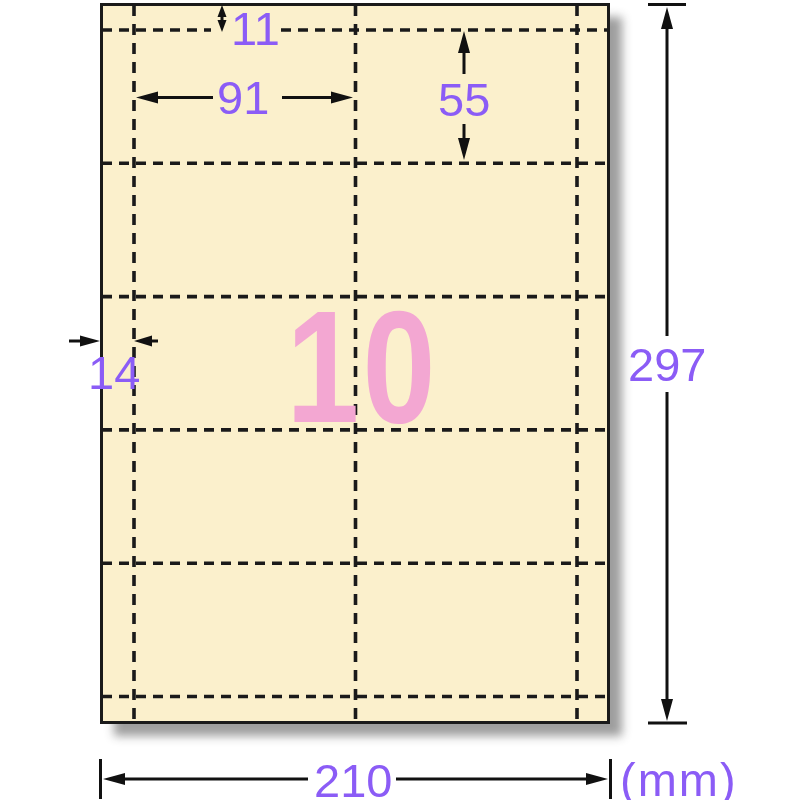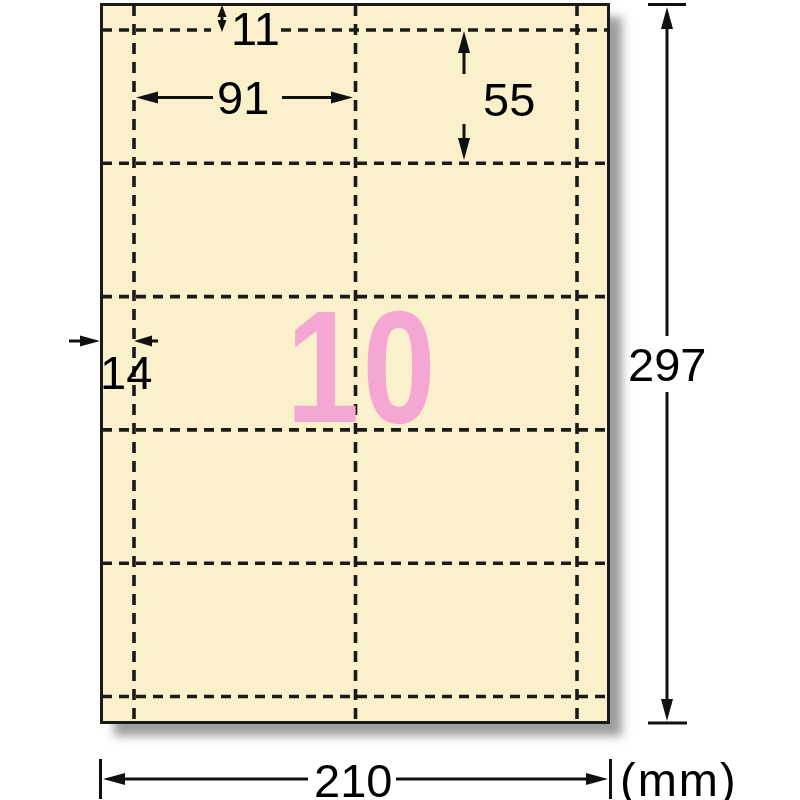--- a/index.html
+++ b/index.html
@@ -28,21 +28,21 @@
   svg.overlay {
     position: absolute;
     left: 0;
     top: 0;
     width: 800px;
     height: 800px;
     pointer-events: none;
   }
   .dimlabel {
     position: absolute;
-    color: #000000;
+    color: #8b5cf6;
     font-size: 47px;
     line-height: 1;
     white-space: nowrap;
     letter-spacing: 0px;
   }
   .count {
     position: absolute;
     left: 271px;
     top: 287px;
     width: 170px;
@@ -50,22 +50,22 @@
     font-size: 160px;
     font-weight: bold;
     line-height: 1;
     color: #F3A7D2;
     transform: scaleX(0.82);
     transform-origin: 50% 50%;
     letter-spacing: 4px;
   }
   .t11  { left: 231px; top: 5px; }
   .t91  { left: 217px; top: 74px; text-align: right; }
-  .t55  { left: 438px; top: 76px; margin-left: 45px; }
-  .t14  { left: 88px;  top: 349px; margin-left: 12px; }
+  .t55  { left: 438px; top: 76px; }
+  .t14  { left: 88px;  top: 349px; }
   .t297 { left: 628px; top: 341px; text-align: center; }
   .t210 { left: 314px; top: 757px; }
   .tmm  { left: 620px; top: 756px; letter-spacing: 2px; }
 </style>
 </head>
 <body>
 
 <div class="stage">
 
   <div class="sheet"></div>

